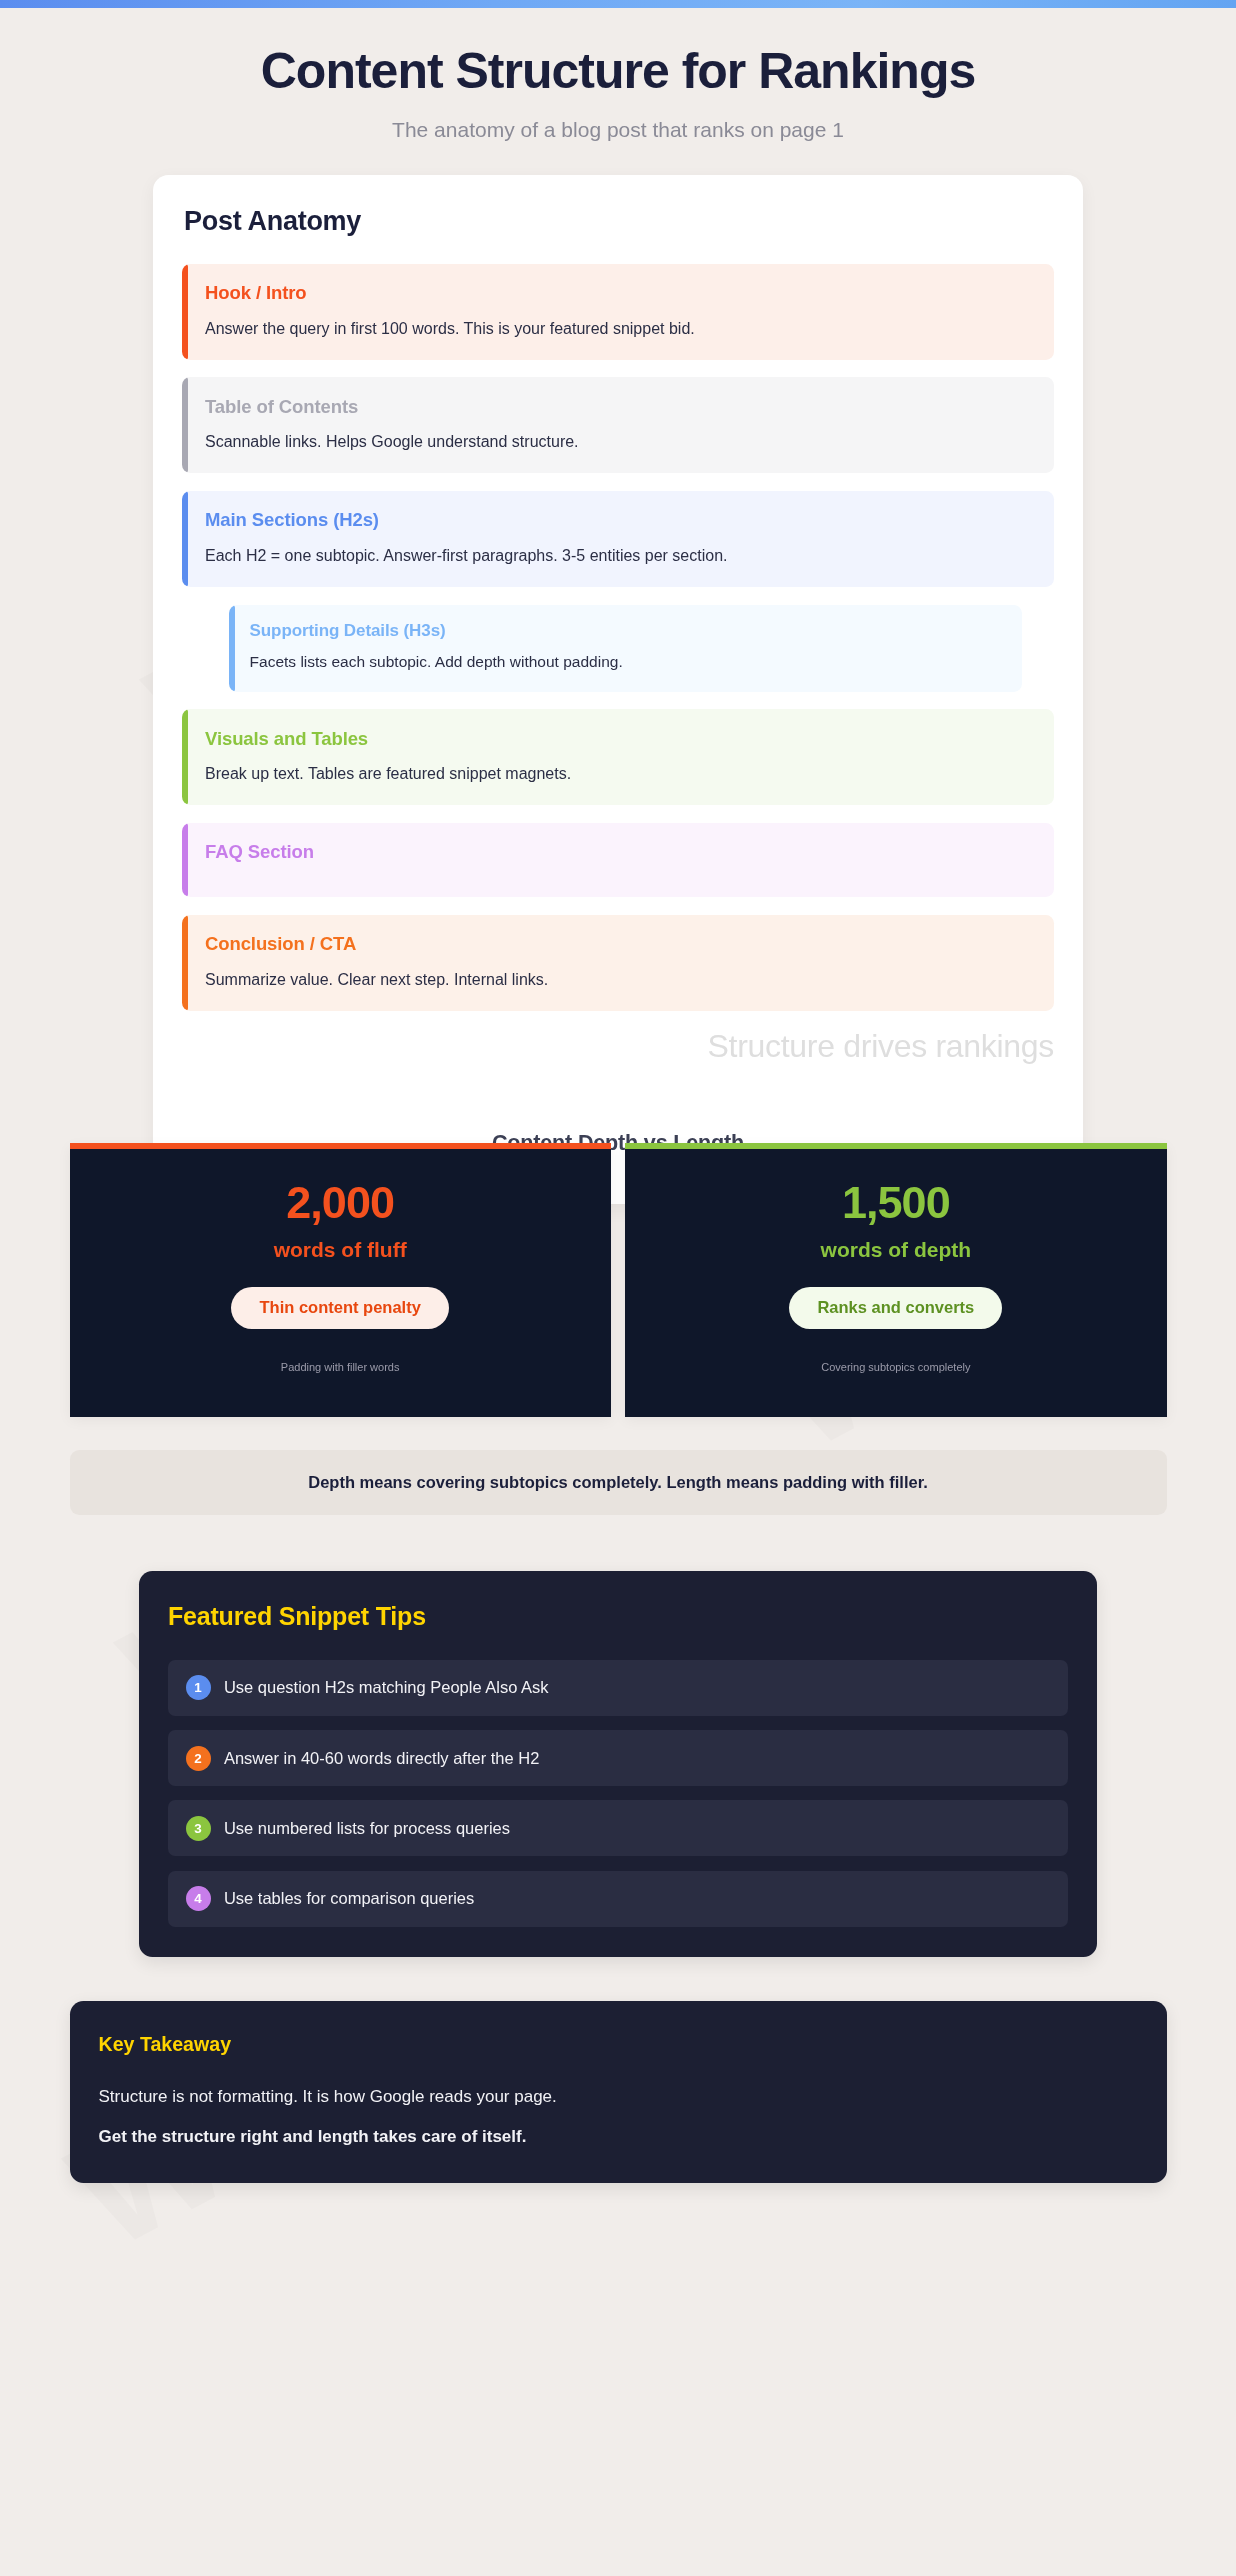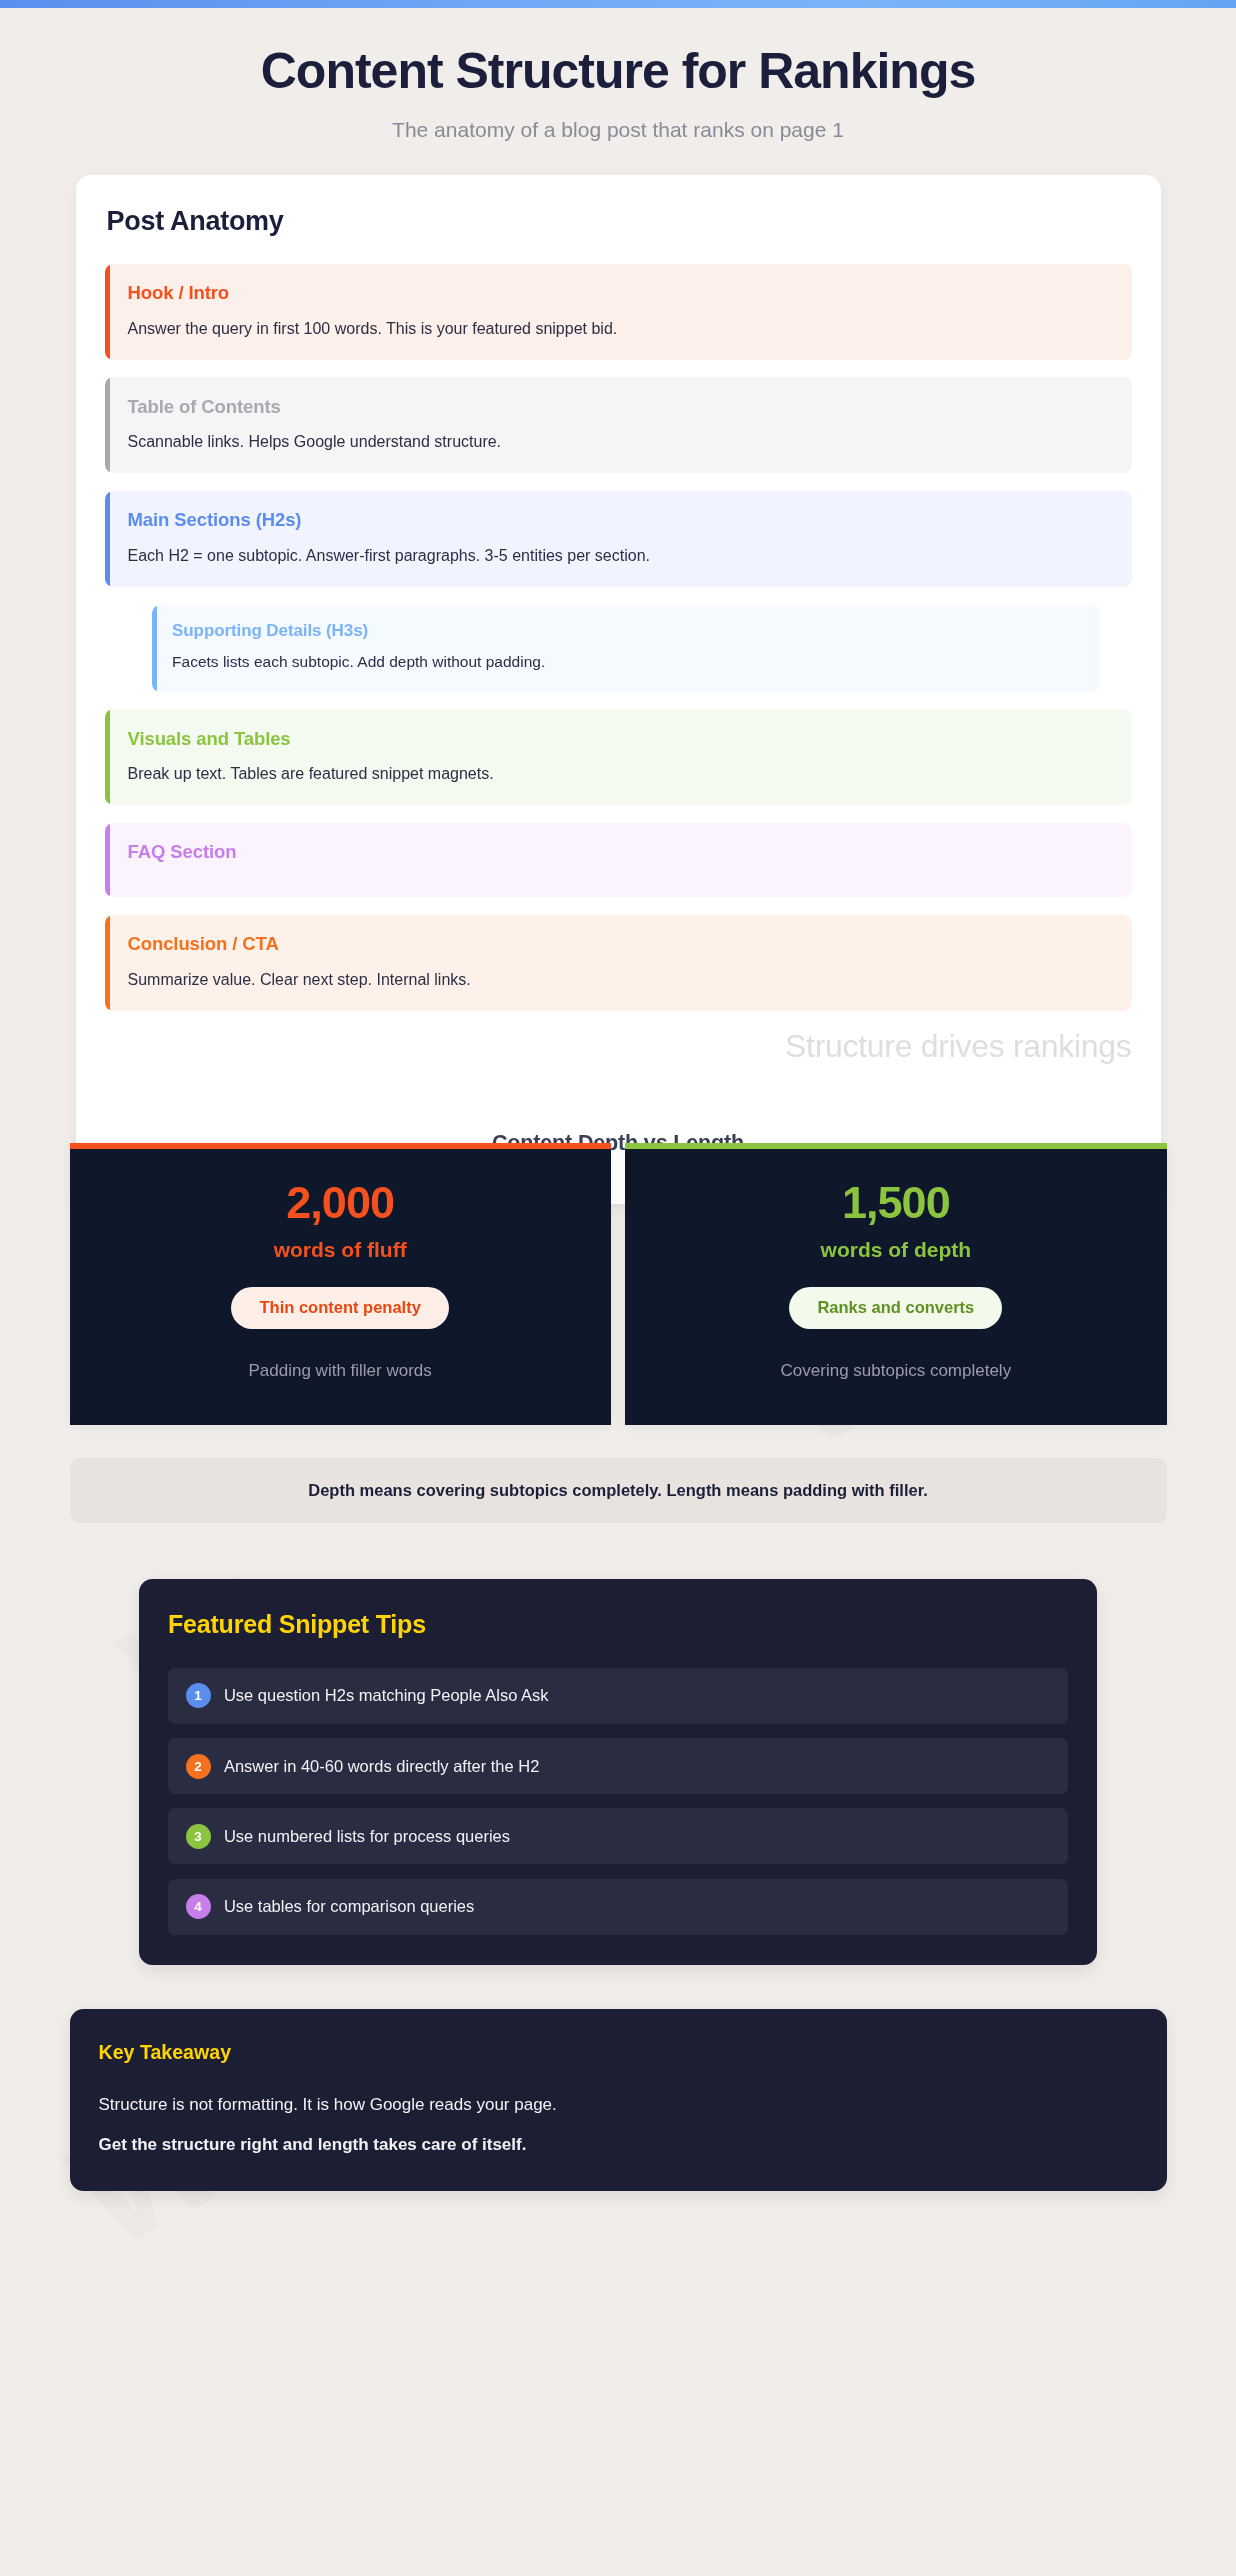--- a/index.html
+++ b/index.html
@@ -71,21 +71,21 @@
     font-size: 21px;
     color: #8a8a96;
     font-weight: 400;
   }
 
   
   .anatomy-card {
     position: relative;
     z-index: 2;
     margin: 15.5px auto 0 auto;
-    width: 1085px;
+    width: 930px;
     background: #ffffff;
     border-radius: 15.5px;
     box-shadow: 0 5.2px 17.5px rgba(0,0,0,0.055);
     padding: 31px 29px 38px 29px;
   }
   .anatomy-title {
     font-size: 27px;
     font-weight: 800;
     color: #1b1f3b;
     margin: 0 0 27px 2.1px;
@@ -183,21 +183,21 @@
     display: inline-block;
     background: var(--pill-bg);
     color: var(--pill-fg);
     border-radius: 515px;
     padding: 11.3px 28px;
     font-size: 16.5px;
     font-weight: 700;
   }
   .compare-foot {
     margin-top: 32px;
-    font-size: 17px;
+    font-size: 11px;
     color: #9b9baa;
     font-weight: 400;
   }
 
   
   .note-banner {
     position: relative;
     z-index: 2;
     width: 1097px;
     margin: 33px auto 0 auto;

